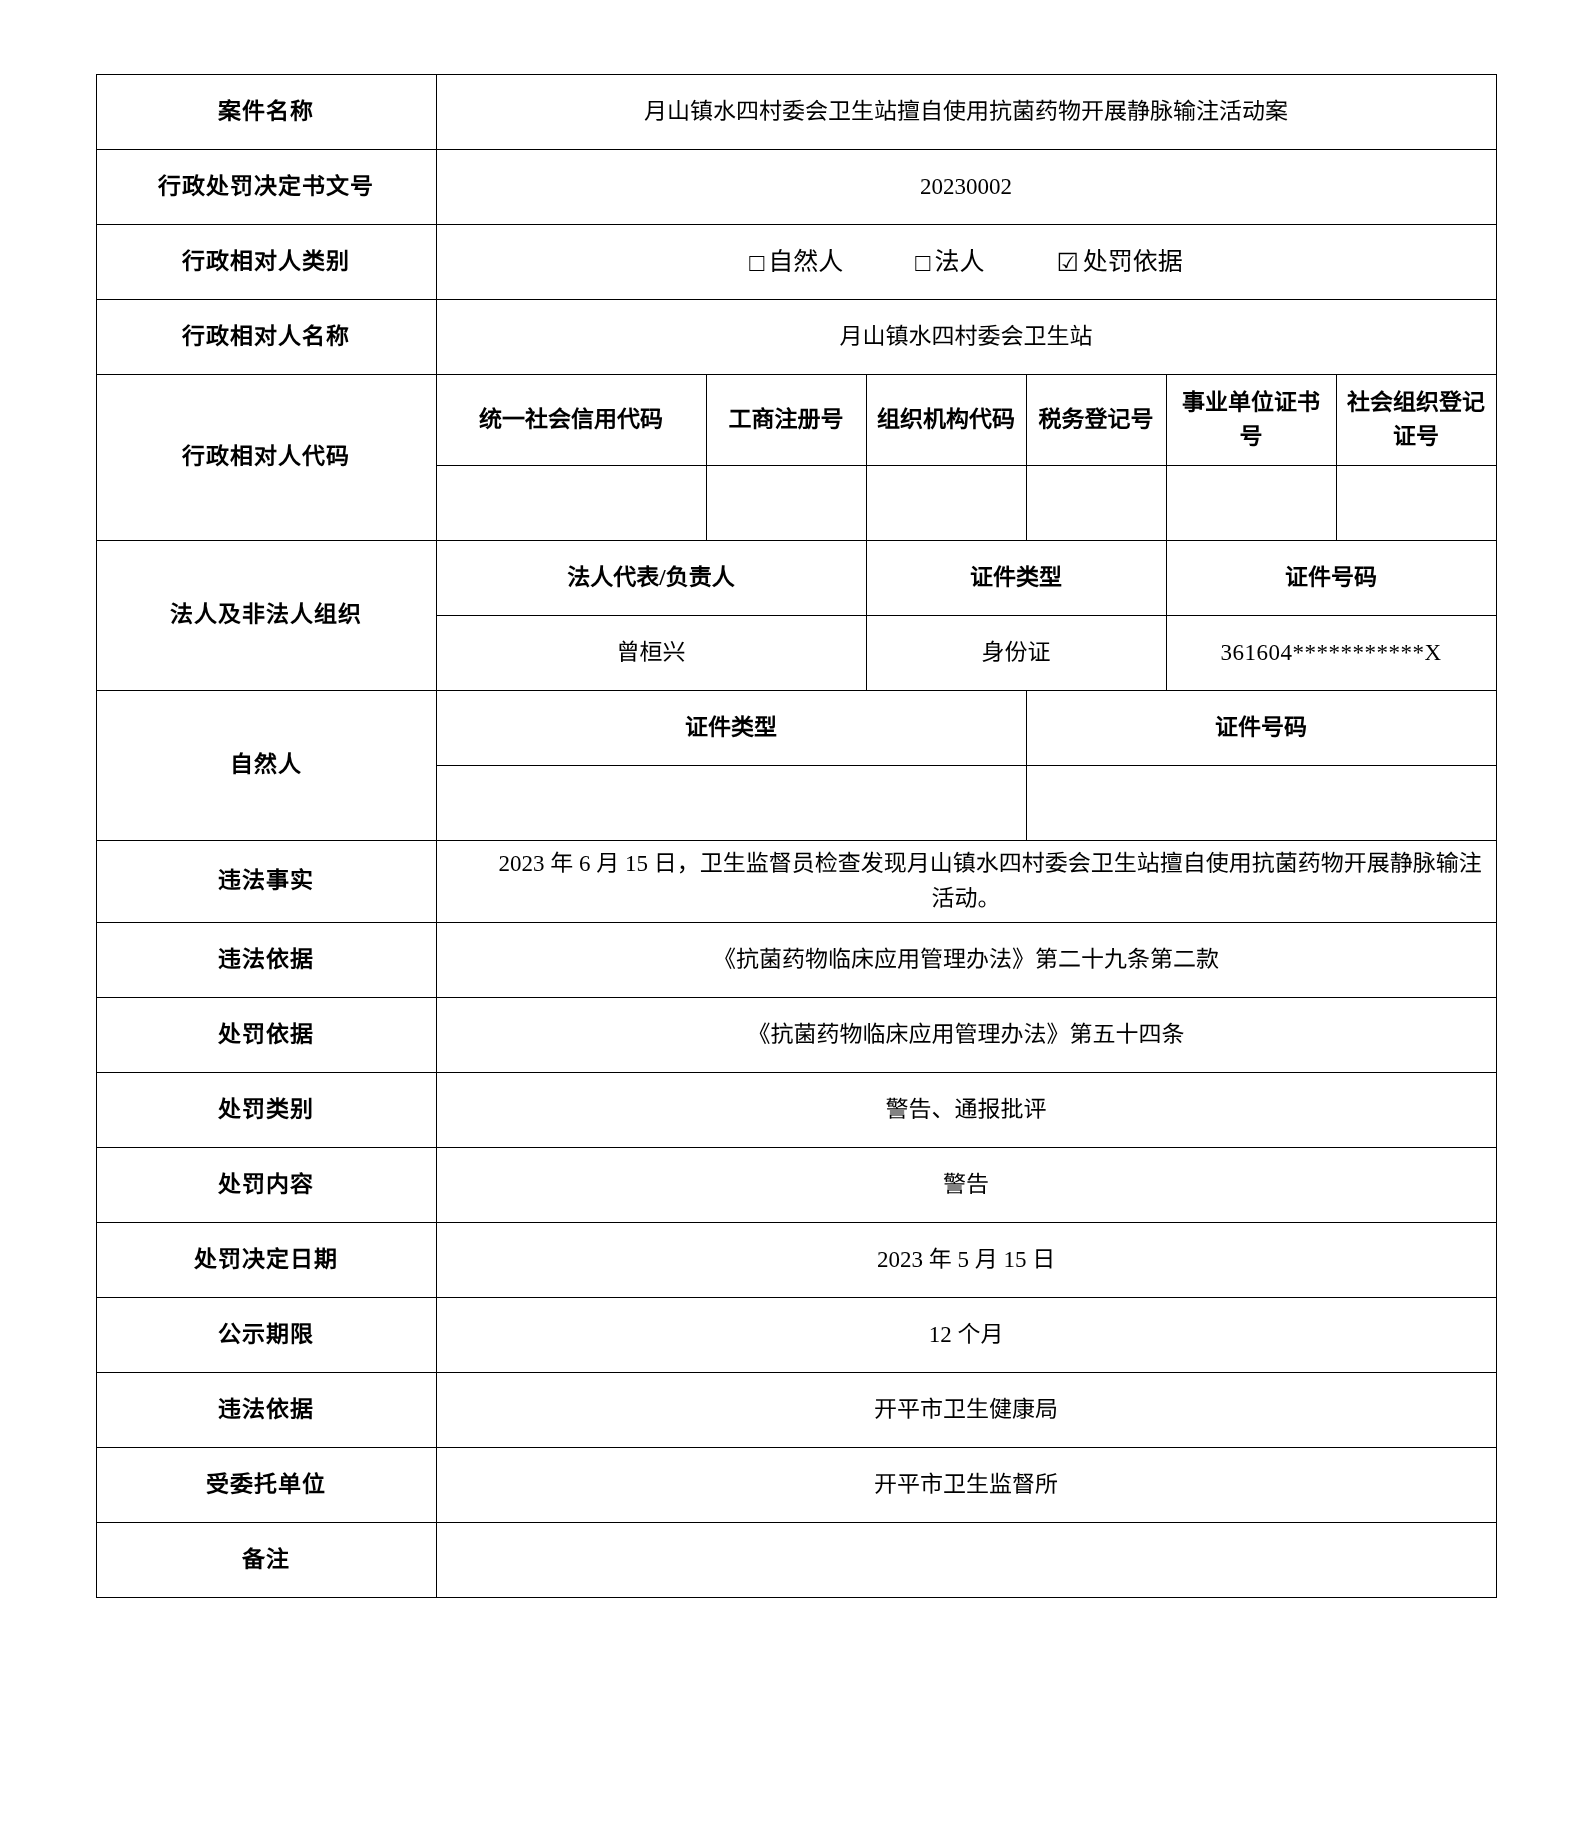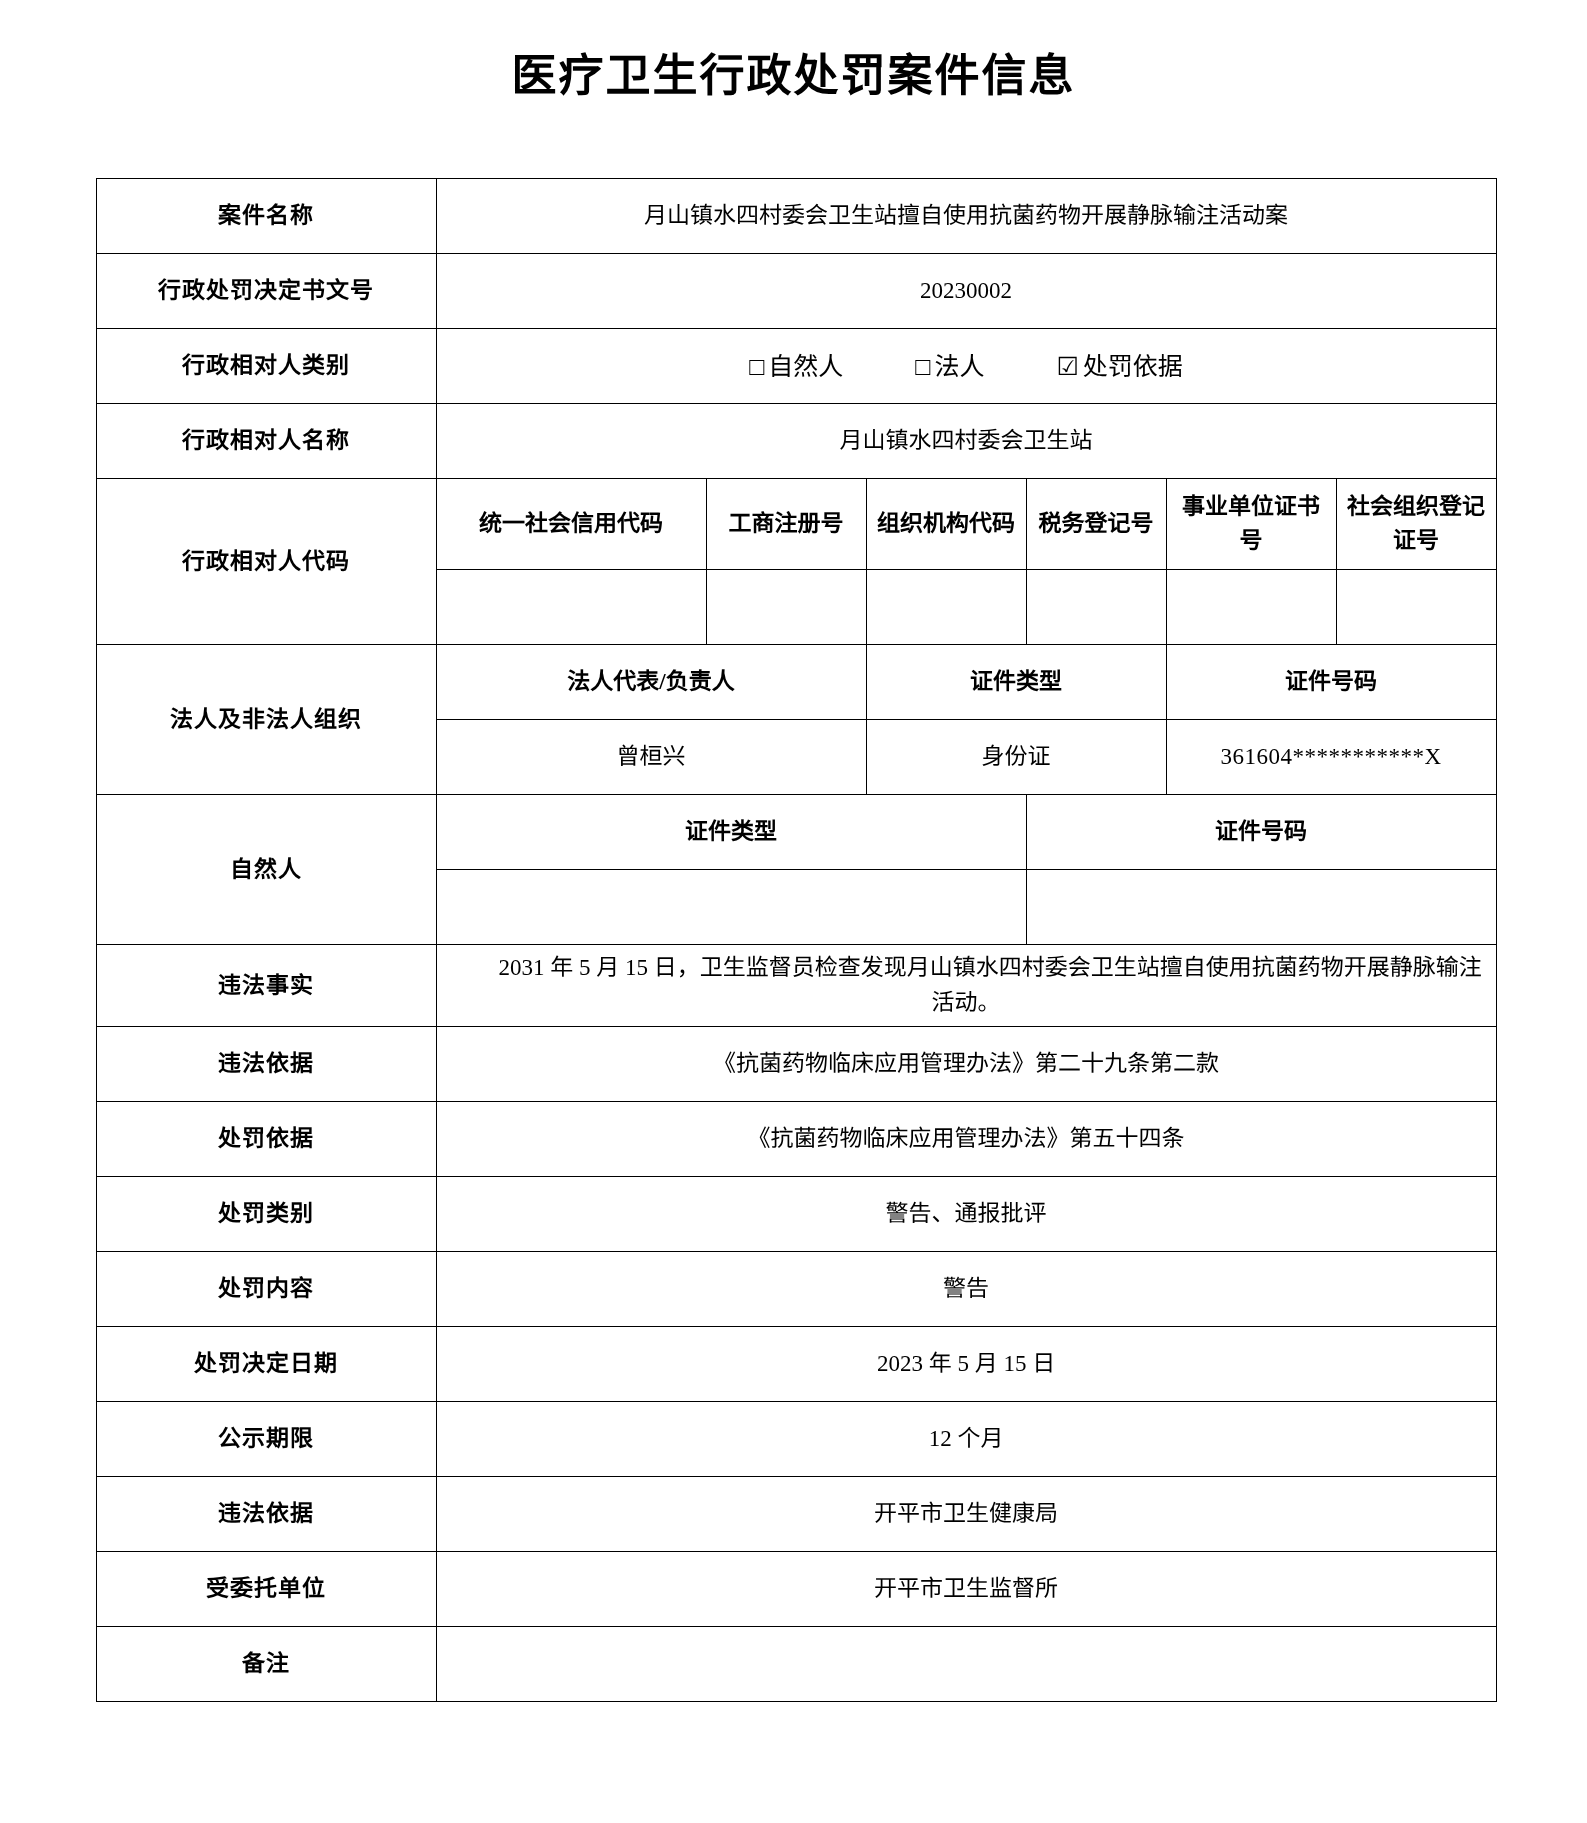--- a/index.html
+++ b/index.html
@@ -98,21 +98,20 @@
   .mono-id {
     font-family: "Liberation Serif", "DejaVu Serif", serif;
     letter-spacing: 0.5px;
   }
 </style>
 </head>
 <body>
 
 <div class="page">
 
-  <div class="doc-title">医疗卫生行政处罚案件信息</div>
 
   <div class="table-wrap">
     <table class="info-table">
       <colgroup>
         <col style="width:340px">
         <col style="width:270px">
         <col style="width:160px">
         <col style="width:160px">
         <col style="width:140px">
         <col style="width:170px">
@@ -191,21 +190,21 @@
         <td class="sub-head" colspan="3" style="height:62px">证件类型</td>
         <td class="sub-head" colspan="3">证件号码</td>
       </tr>
       <tr>
         <td class="value-cell blank-cell" colspan="3"></td>
         <td class="value-cell blank-cell" colspan="3"></td>
       </tr>
 
       <tr>
         <td class="label-cell">违法事实</td>
-        <td class="value-cell facts-cell" colspan="6">2031 年 5 月 15 日，卫生监督员检查发现月山镇水四村委会卫生站擅自使用抗菌药物开展静脉输注活动。</td>
+        <td class="value-cell facts-cell" colspan="6">2023 年 6 月 15 日，卫生监督员检查发现月山镇水四村委会卫生站擅自使用抗菌药物开展静脉输注活动。</td>
       </tr>
 
       <tr>
         <td class="label-cell row-h1">违法依据</td>
         <td class="value-cell row-h1" colspan="6">《抗菌药物临床应用管理办法》第二十九条第二款</td>
       </tr>
 
       <tr>
         <td class="label-cell row-h1">处罚依据</td>
         <td class="value-cell row-h1" colspan="6">《抗菌药物临床应用管理办法》第五十四条</td>

